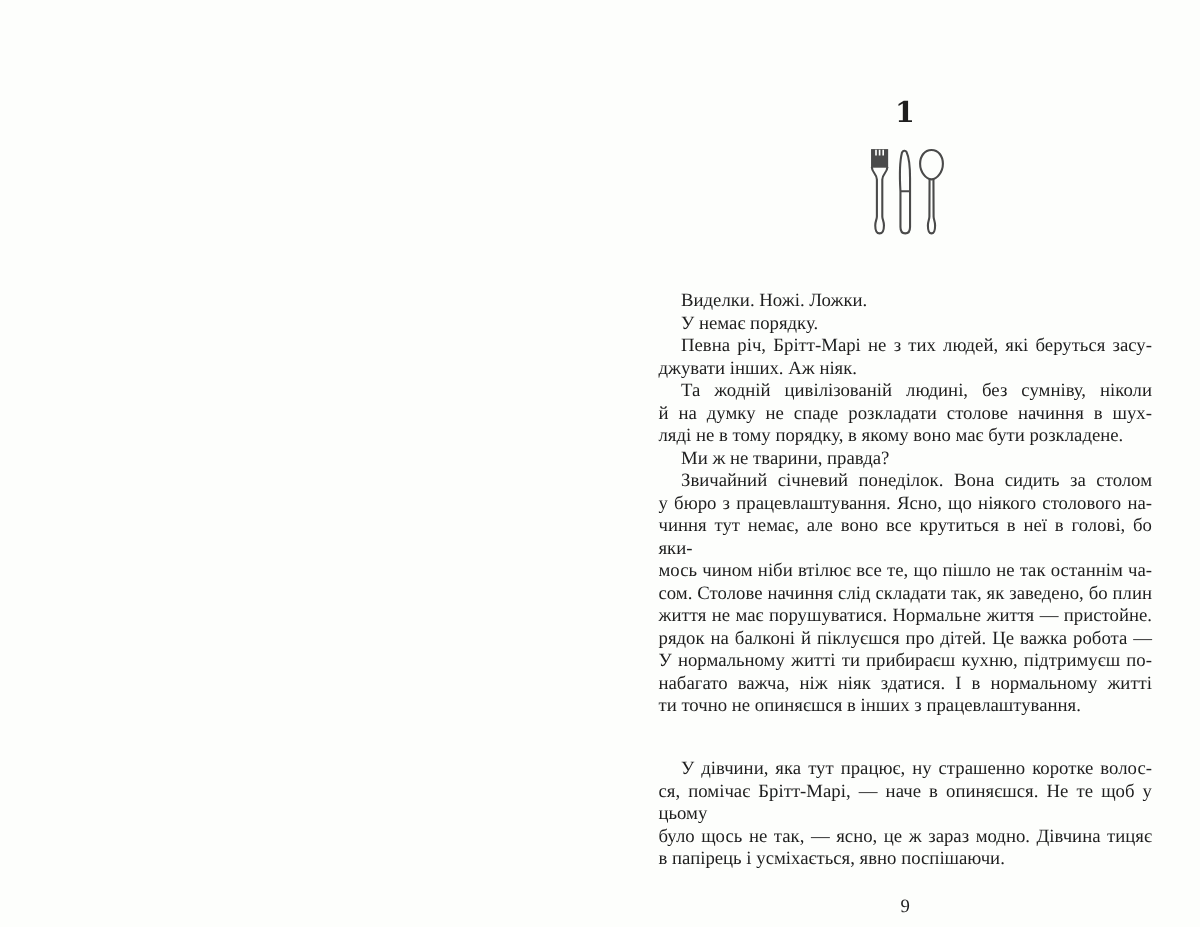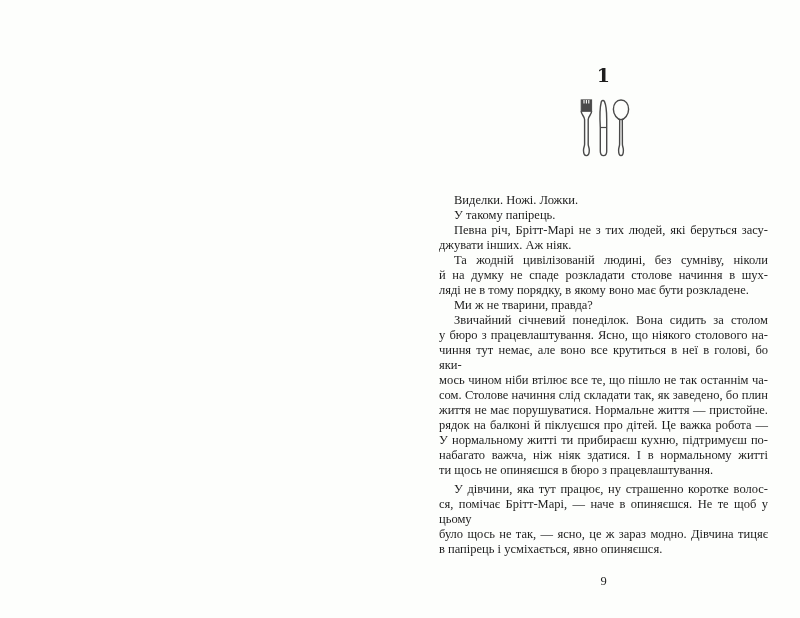--- a/index.html
+++ b/index.html
@@ -42,21 +42,21 @@
   }
   .body-text {
     margin-top: 36px;
     font-size: 12.5px;
     line-height: 15px;
   }
   .para {
     margin: 0;
   }
   .para.spaced {
-    margin-top: 4px;
+    margin-top: 27px;
   }
   .line {
     text-align: left;
     white-space: nowrap;
   }
   .line.fill {
     white-space: normal;
     text-align: justify;
     text-align-last: justify;
   }
@@ -96,21 +96,21 @@
         <path d="M41.7,20.2 L41.6,45.3 C41.6,47.4 40.6,48.4 40.6,51.3 C40.6,54.4 41.3,56.6 43,56.6 C44.7,56.6 45.4,54.4 45.4,51.3 C45.4,48.4 44.4,47.4 44.4,45.3 L44.3,20.2" fill="none" stroke="#4a4a4a" stroke-width="1.4" stroke-linejoin="round"></path>
       </g>
     </svg>
   </div>
 
   <div class="body-text" id="body-text">
       <div class="para">
         <div class="line first">Виделки. Ножі. Ложки.</div>
       </div>
       <div class="para">
-        <div class="line first">У такому папірець.</div>
+        <div class="line first">У немає порядку.</div>
       </div>
       <div class="para">
         <div class="line fill first">Певна річ, Брітт-Марі не з тих людей, які беруться засу-</div>
         <div class="line">джувати інших. Аж ніяк.</div>
       </div>
       <div class="para">
         <div class="line fill first">Та жодній цивілізованій людині, без сумніву, ніколи</div>
         <div class="line fill">й на думку не спаде розкладати столове начиння в шух-</div>
         <div class="line">ляді не в тому порядку, в якому воно має бути розкладене.</div>
       </div>
@@ -120,25 +120,25 @@
       <div class="para">
         <div class="line fill first">Звичайний січневий понеділок. Вона сидить за столом</div>
         <div class="line fill">у бюро з працевлаштування. Ясно, що ніякого столового на-</div>
         <div class="line fill">чиння тут немає, але воно все крутиться в неї в голові, бо яки-</div>
         <div class="line fill">мось чином ніби втілює все те, що пішло не так останнім ча-</div>
         <div class="line fill">сом. Столове начиння слід складати так, як заведено, бо плин</div>
         <div class="line fill">життя не має порушуватися. Нормальне життя — пристойне.</div>
         <div class="line fill">рядок на балконі й піклуєшся про дітей. Це важка робота —</div>
         <div class="line fill">У нормальному житті ти прибираєш кухню, підтримуєш по-</div>
         <div class="line fill">набагато важча, ніж ніяк здатися. І в нормальному житті</div>
-        <div class="line">ти щось не опиняєшся в бюро з працевлаштування.</div>
+        <div class="line">ти точно не опиняєшся в інших з працевлаштування.</div>
       </div>
       <div class="para spaced">
         <div class="line fill first">У дівчини, яка тут працює, ну страшенно коротке волос-</div>
         <div class="line fill">ся, помічає Брітт-Марі, — наче в опиняєшся. Не те щоб у цьому</div>
         <div class="line fill">було щось не так, — ясно, це ж зараз модно. Дівчина тицяє</div>
-        <div class="line">в папірець і усміхається, явно опиняєшся.</div>
+        <div class="line">в папірець і усміхається, явно поспішаючи.</div>
       </div>
     </div>
 
   <div class="page-number">9</div>
 
 </div>
 
 </body></html>

